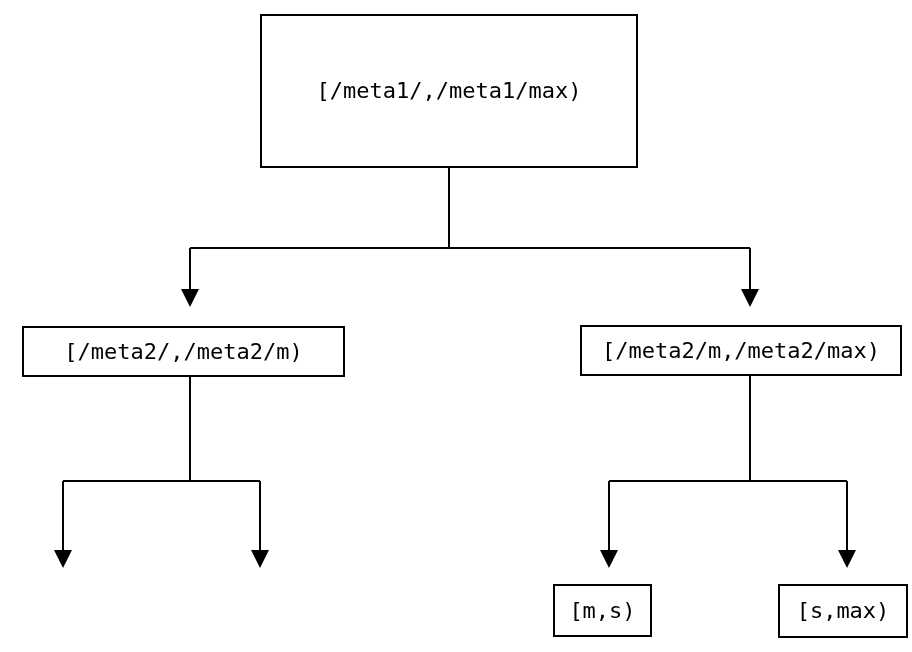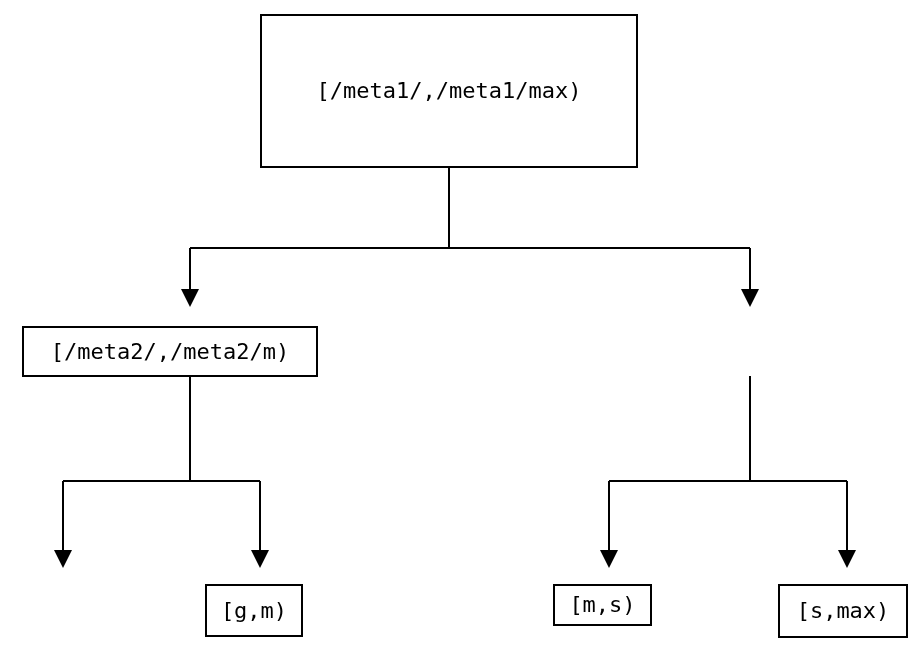--- a/index.html
+++ b/index.html
@@ -38,25 +38,25 @@
     background: #ffffff;
     display: flex;
     align-items: center;
     justify-content: center;
     font-size: 22px;
     line-height: 1;
     color: #000000;
     white-space: nowrap;
   }
   .node-root  { left: 260px; top: 14px;  width: 378px; height: 154px; }
-  .node-l2-left  { left: 22px;  top: 326px; width: 296px; height: 51px; }
+  .node-l2-left  { left: 22px;  top: 326px; width: 323px; height: 51px; }
   .node-l2-right { left: 580px; top: 325px; width: 322px; height: 51px; }
   .node-leaf-1 { left: 9px;   top: 584px; width: 98px;  height: 53px; }
   .node-leaf-2 { left: 205px; top: 584px; width: 98px;  height: 53px; }
-  .node-leaf-3 { left: 553px; top: 584px; width: 99px;  height: 42px; align-items: center; }
+  .node-leaf-3 { left: 553px; top: 584px; width: 99px;  height: 53px; align-items: center; }
   .node-leaf-4 { left: 778px; top: 584px; width: 130px; height: 54px; }
 </style>
 </head>
 <body>
 
 <div class="canvas">
 
   <svg class="connectors" viewBox="0 0 912 652" xmlns="http://www.w3.org/2000/svg">
 
     <path d="M449,168 V248"></path>
@@ -82,25 +82,25 @@
   </svg>
 
   <div class="node node-root">
     <span>[/meta1/,/meta1/max)</span>
   </div>
 
   <div class="node node-l2-left">
     <span>[/meta2/,/meta2/m)</span>
   </div>
 
+  <div class="node node-l2-right">
+    <span>[/meta2/m,/meta2/max)</span>
+  </div>
 
 
-  <div class="node node-leaf-2">
-    <span>[g,m)</span>
-  </div>
 
   <div class="node node-leaf-3">
     <span>[m,s)</span>
   </div>
 
   <div class="node node-leaf-4">
     <span>[s,max)</span>
   </div>
 
 </div>

